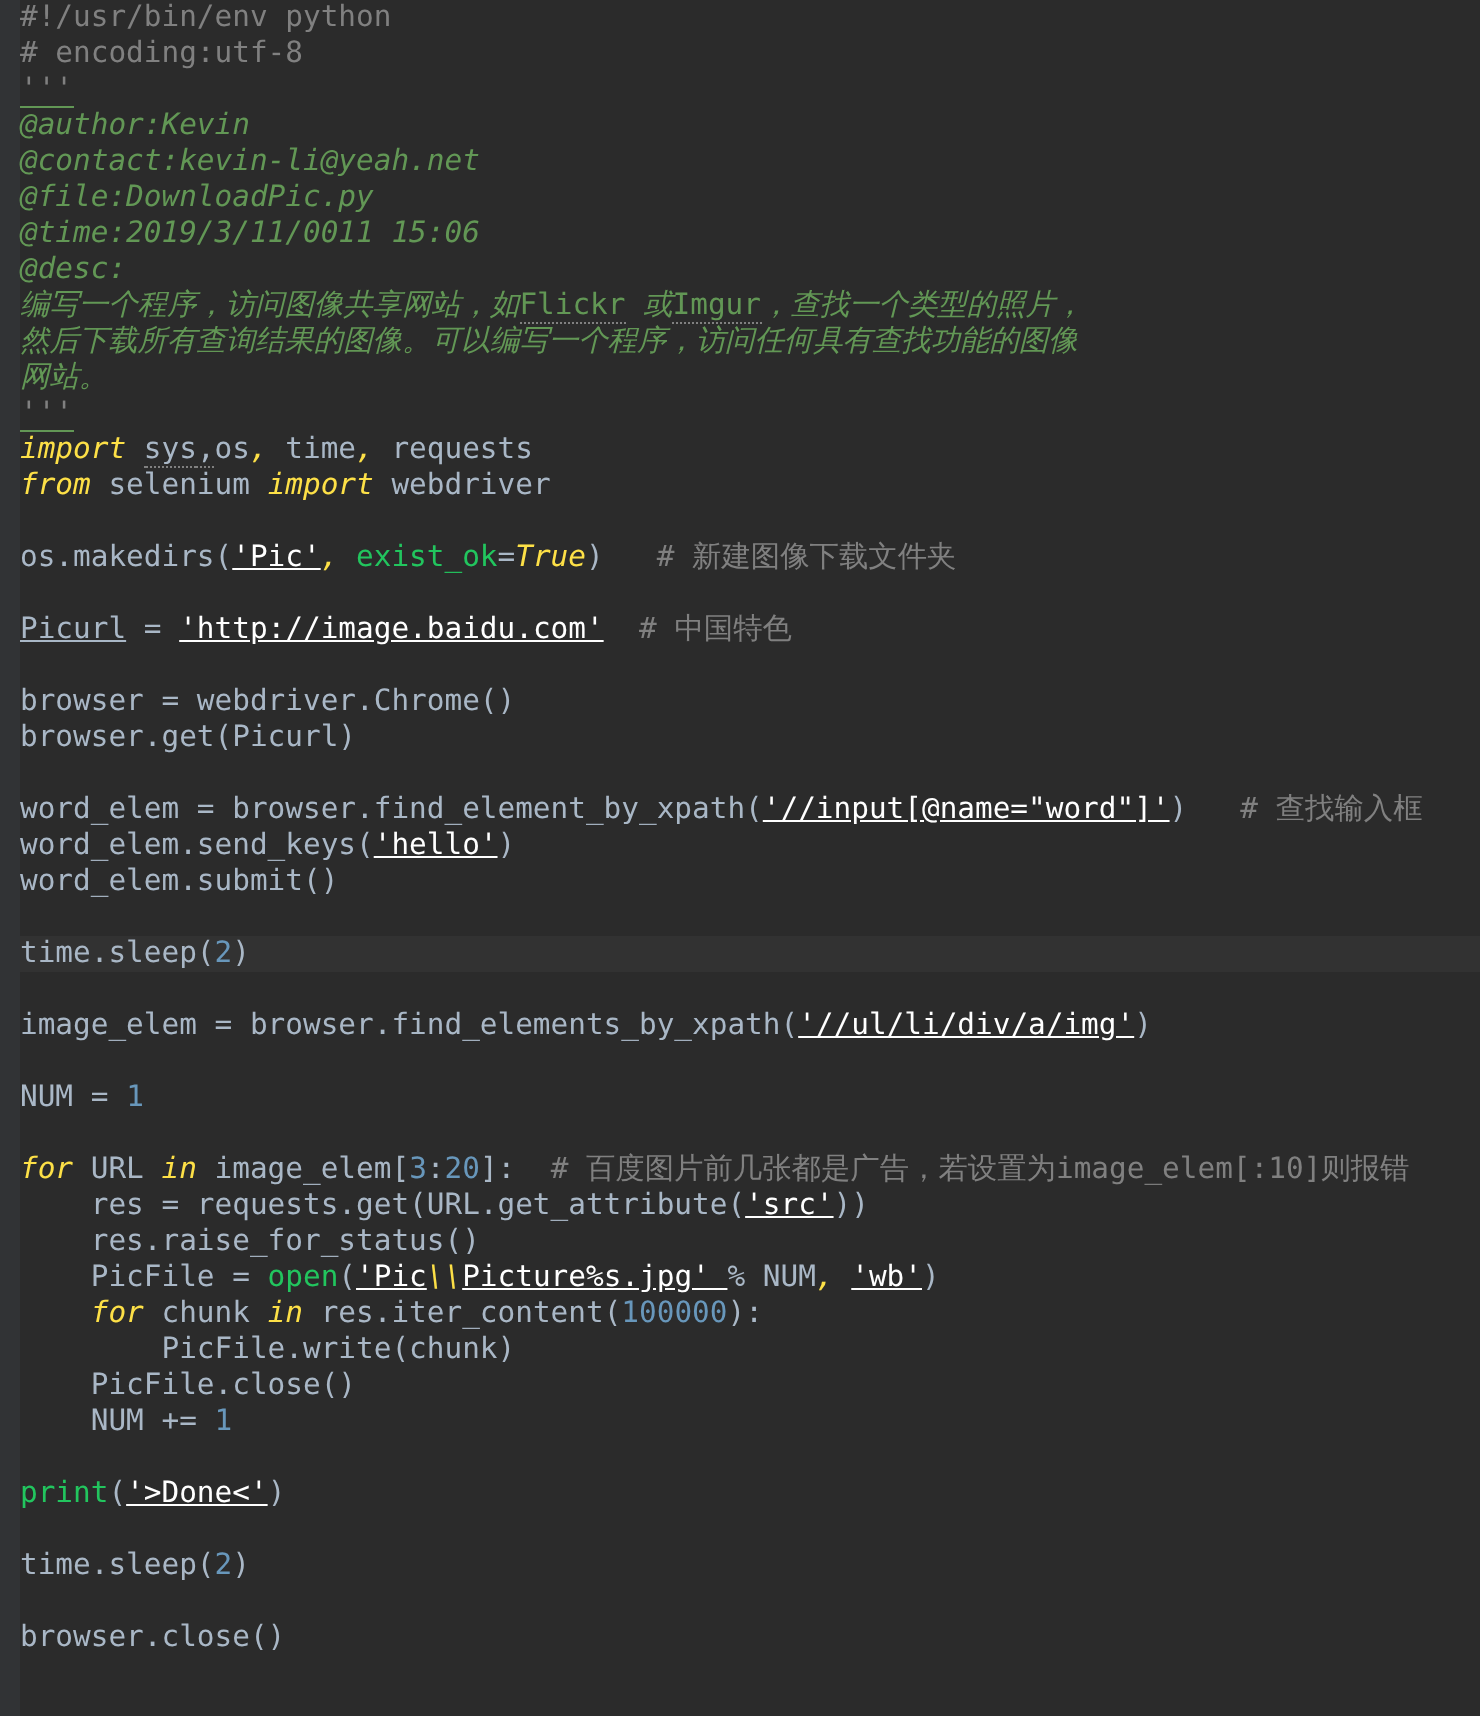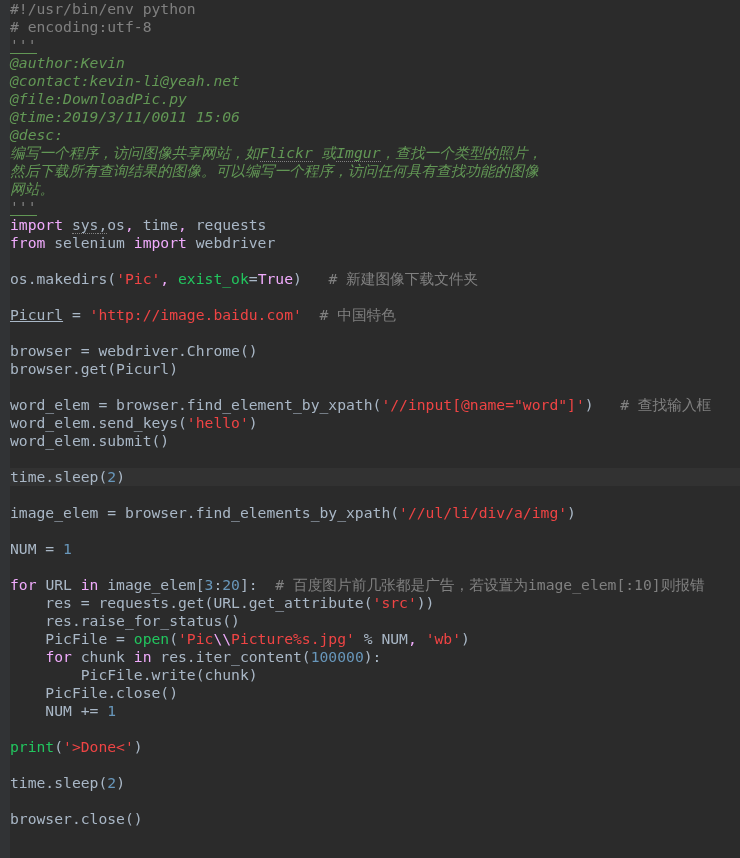--- a/index.html
+++ b/index.html
@@ -31,24 +31,24 @@
   }
   .hl-line {
     position: absolute;
     left: 10px;
     right: 0;
     height: 18px;
     background: #323232;
   }
   .cmt   { color: #808080; }
   .doc   { color: #629755; font-style: italic; }
-  .docu  { color: #629755; font-style: italic; border-bottom: 1px dotted #808080; }
+  .docu  { color: #629755; border-bottom: 1px dotted #808080; }
   .docw  { color: #808080; border-bottom: 1px solid #629755; }
-  .kw    { color: #f0abfc; }
-  .str   { color: #ef4444; }
+  .kw    { color: #fde047; font-style: italic; }
+  .str   { color: #ffffff; text-decoration: underline; }
   .num   { color: #6897bb; }
   .bi    { color: #22c55e; }
   .warn  { border-bottom: 1px dotted #808080; }
   .ul    { text-decoration: underline; text-decoration-color: #a9b7c6; }
 </style>
 </head>
 <body>
 
 <div class="gutter"></div>
 <div id="hl" class="hl-line" style="top: 468px;"></div>

